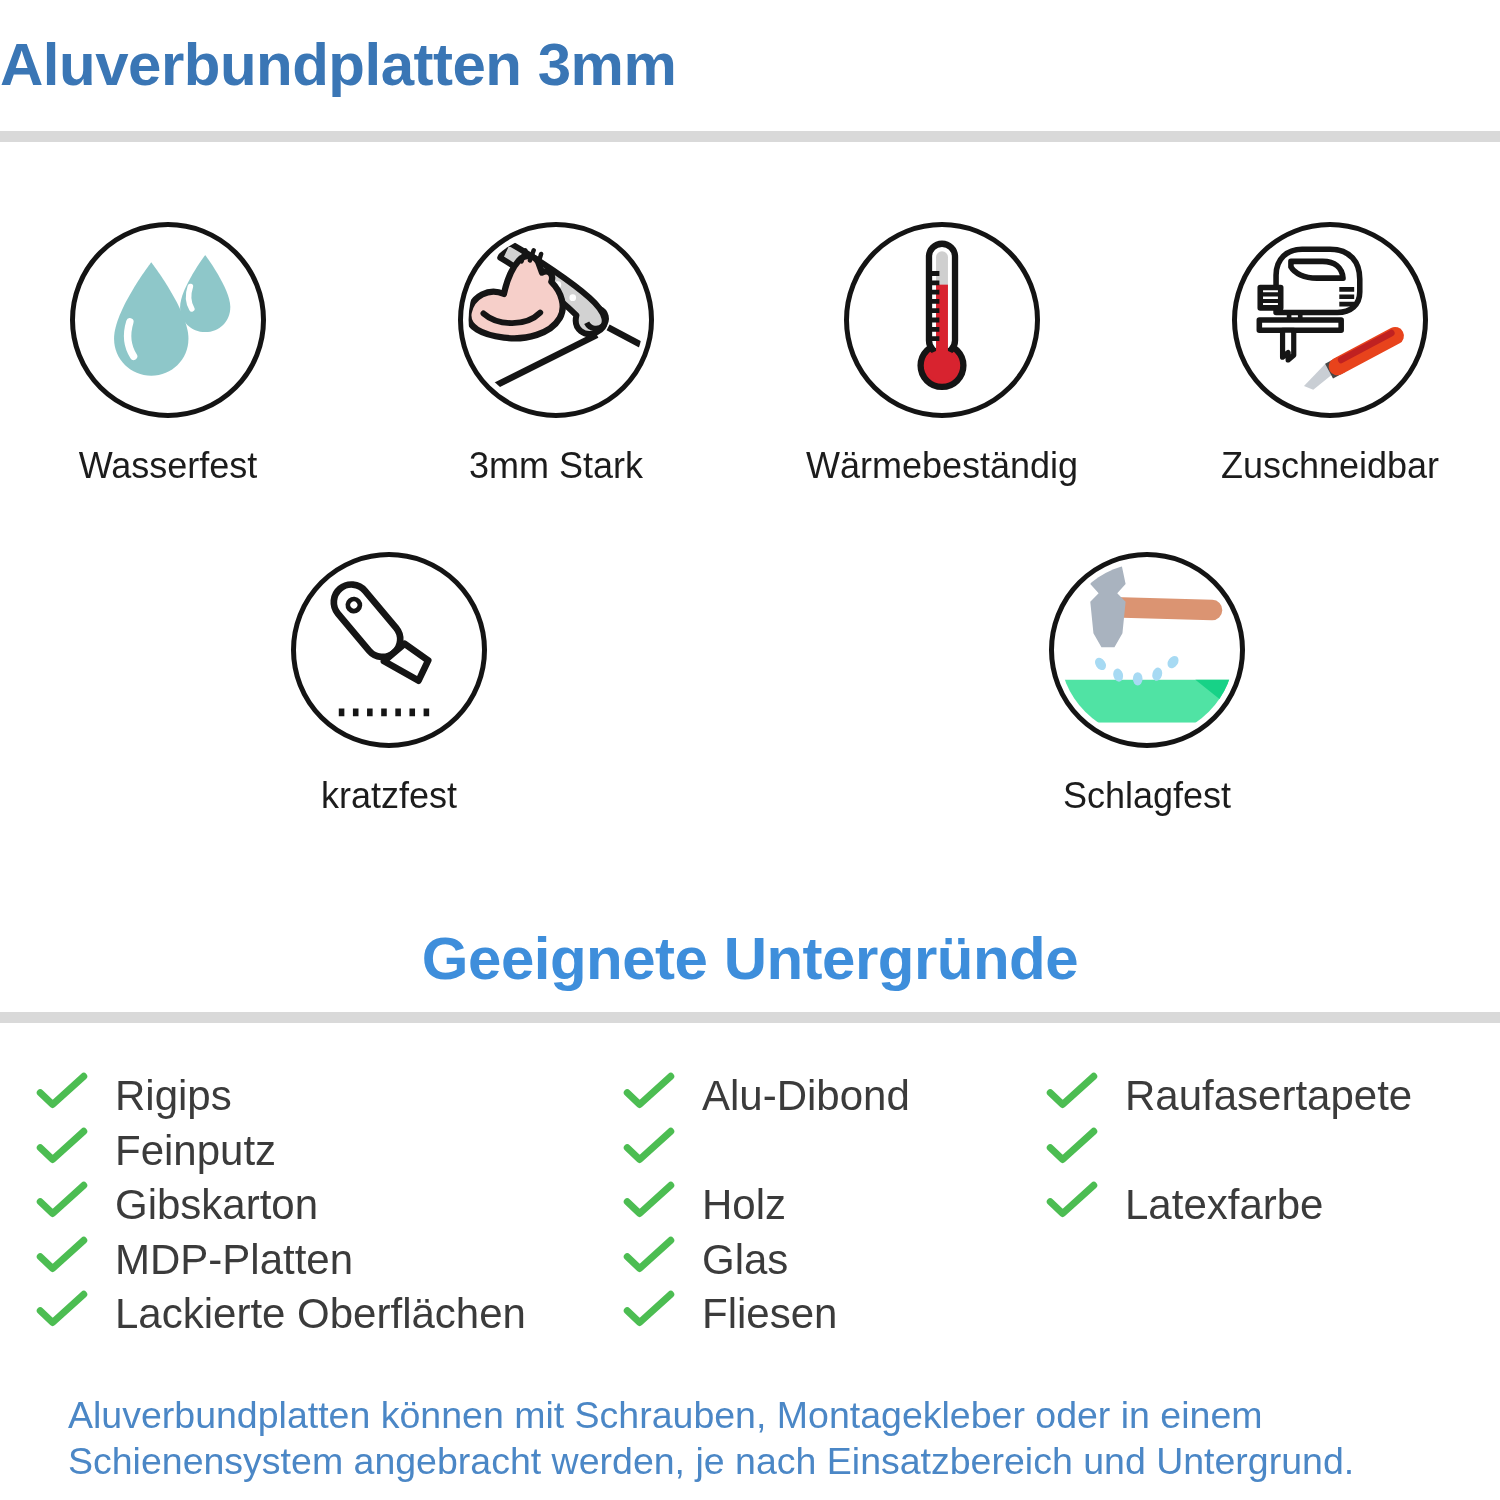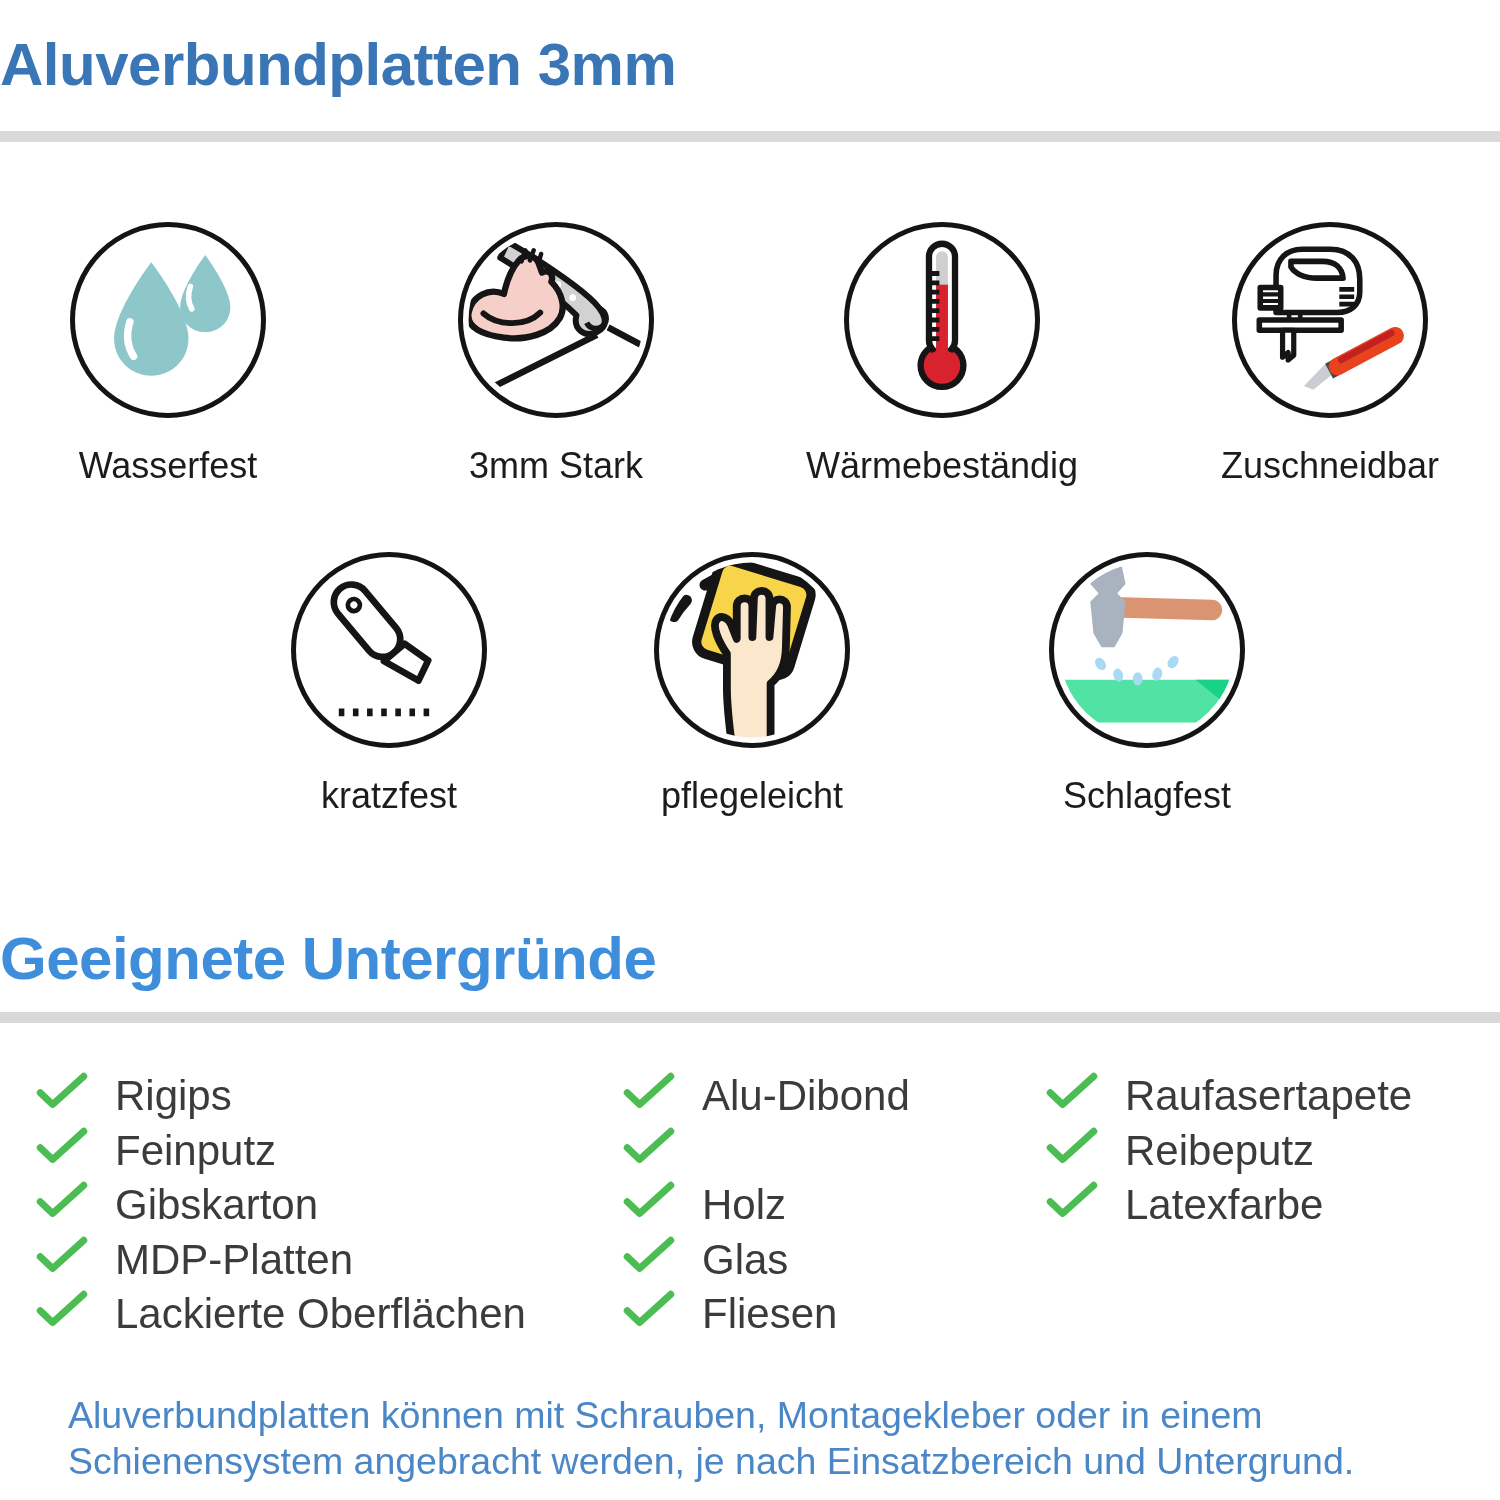--- a/index.html
+++ b/index.html
@@ -5,21 +5,21 @@
   html,body{margin:0;padding:0;background:#fff;}
   .canvas{
     position:relative;width:1500px;height:1500px;background:#ffffff;overflow:hidden;
     font-family:"Liberation Sans", sans-serif;
   }
   .title1{
     position:absolute;top:30px;left:0;width:100%;margin:0;
     font-size:60px;font-weight:600;letter-spacing:-0.5px;color:#3a76b5;
   }
   .title2{
-    position:absolute;top:924px;left:0;width:100%;margin:0;text-align:left;
+    position:absolute;top:924px;left:0;width:100%;margin:0;text-align:center;
     font-size:60px;font-weight:600;letter-spacing:-0.5px;color:#3e8edb;
   }
   .bar{position:absolute;left:0;width:100%;height:11px;background:#d9d9d9;}
   .bar1{top:131px;} .bar2{top:1012px;}
   .feature{position:absolute;width:196px;}
   .circle{
     box-sizing:border-box;width:196px;height:196px;border:5px solid #141414;border-radius:50%;
     background:#fff;overflow:hidden;display:flex;align-items:center;justify-content:center;
   }
   .flabel{
@@ -123,37 +123,20 @@
           <rect x="33.5" y="10" width="19" height="45" rx="9.5" stroke-width="3.6"></rect>
           <circle cx="43" cy="21.5" r="3.2" stroke-width="2.6"></circle>
           <path d="M36 55 L50.5 55 L54.5 70 L43.5 75 Z" stroke-width="3.6"></path>
         </g>
         <path d="M23 83.5 H73" stroke="#151515" stroke-width="4.2" stroke-dasharray="3 4.6" fill="none"></path>
       </svg>
     </div>
     <div class="flabel">kratzfest</div>
   </div>
 
-  <div class="feature" style="left:654px;top:552px">
-    <div class="circle">
-      <svg viewBox="0 0 100 100" width="186" height="186">
-        <defs>
-            <clipPath id="c6">
-              <circle cx="50" cy="50" r="47"></circle>
-            </clipPath>
-          </defs>
-        <g clip-path="url(#c6)">
-          <path d="M8 32 C14 22 24 14 35 10" stroke="#151515" stroke-width="6" fill="none" stroke-linecap="round" stroke-dasharray="11 13"></path>
-          <rect x="25" y="7" width="52" height="52" rx="7" transform="rotate(17 51 33)" fill="#f7d44a" stroke="#151515" stroke-width="5"></rect>
-          <path d="M36.5 70 L36.5 52 C32 45.5 28.5 37.5 30.8 34 C33 30.8 37.3 32.4 38.8 36.4 L41.8 44 L41.8 26.5 C41.8 20.8 50.2 20.8 50.2 26.5 L50.2 43 L51 22.5 C51 16.8 59.4 16.8 59.4 22.5 L59.4 43 L60.8 27 C60.8 21.4 68.8 21.4 68.8 27 L68.2 49 C68 58 65 64 60 68 L60 100 L39 100 C37.6 89 36.5 78 36.5 70 Z" fill="#fbe7cb" stroke="#151515" stroke-width="4.2" stroke-linejoin="round"></path>
-        </g>
-      </svg>
-    </div>
-    <div class="flabel">pflegeleicht</div>
-  </div>
 
   <div class="feature" style="left:1049px;top:552px">
     <div class="circle">
       <svg viewBox="0 0 100 100" width="186" height="186">
         <defs>
             <clipPath id="c7">
               <circle cx="50" cy="50" r="47"></circle>
             </clipPath>
           </defs>
         <g clip-path="url(#c7)">
@@ -244,21 +227,20 @@
     <div class="item">
       <svg class="check" viewBox="0 0 46 32" width="54" height="38">
           <path d="M4.5 17.5 L15 27.5 L41.5 3.5" fill="none" stroke="#4cbd52" stroke-width="6" stroke-linecap="round" stroke-linejoin="round"></path>
         </svg>
       <span class="itext">Raufasertapete</span>
     </div>
     <div class="item">
       <svg class="check" viewBox="0 0 46 32" width="54" height="38">
           <path d="M4.5 17.5 L15 27.5 L41.5 3.5" fill="none" stroke="#4cbd52" stroke-width="6" stroke-linecap="round" stroke-linejoin="round"></path>
         </svg>
-      <span class="itext">Reibeputz</span>
     </div>
     <div class="item">
       <svg class="check" viewBox="0 0 46 32" width="54" height="38">
           <path d="M4.5 17.5 L15 27.5 L41.5 3.5" fill="none" stroke="#4cbd52" stroke-width="6" stroke-linecap="round" stroke-linejoin="round"></path>
         </svg>
       <span class="itext">Latexfarbe</span>
     </div>
   </div>
 
   <div class="footer">

